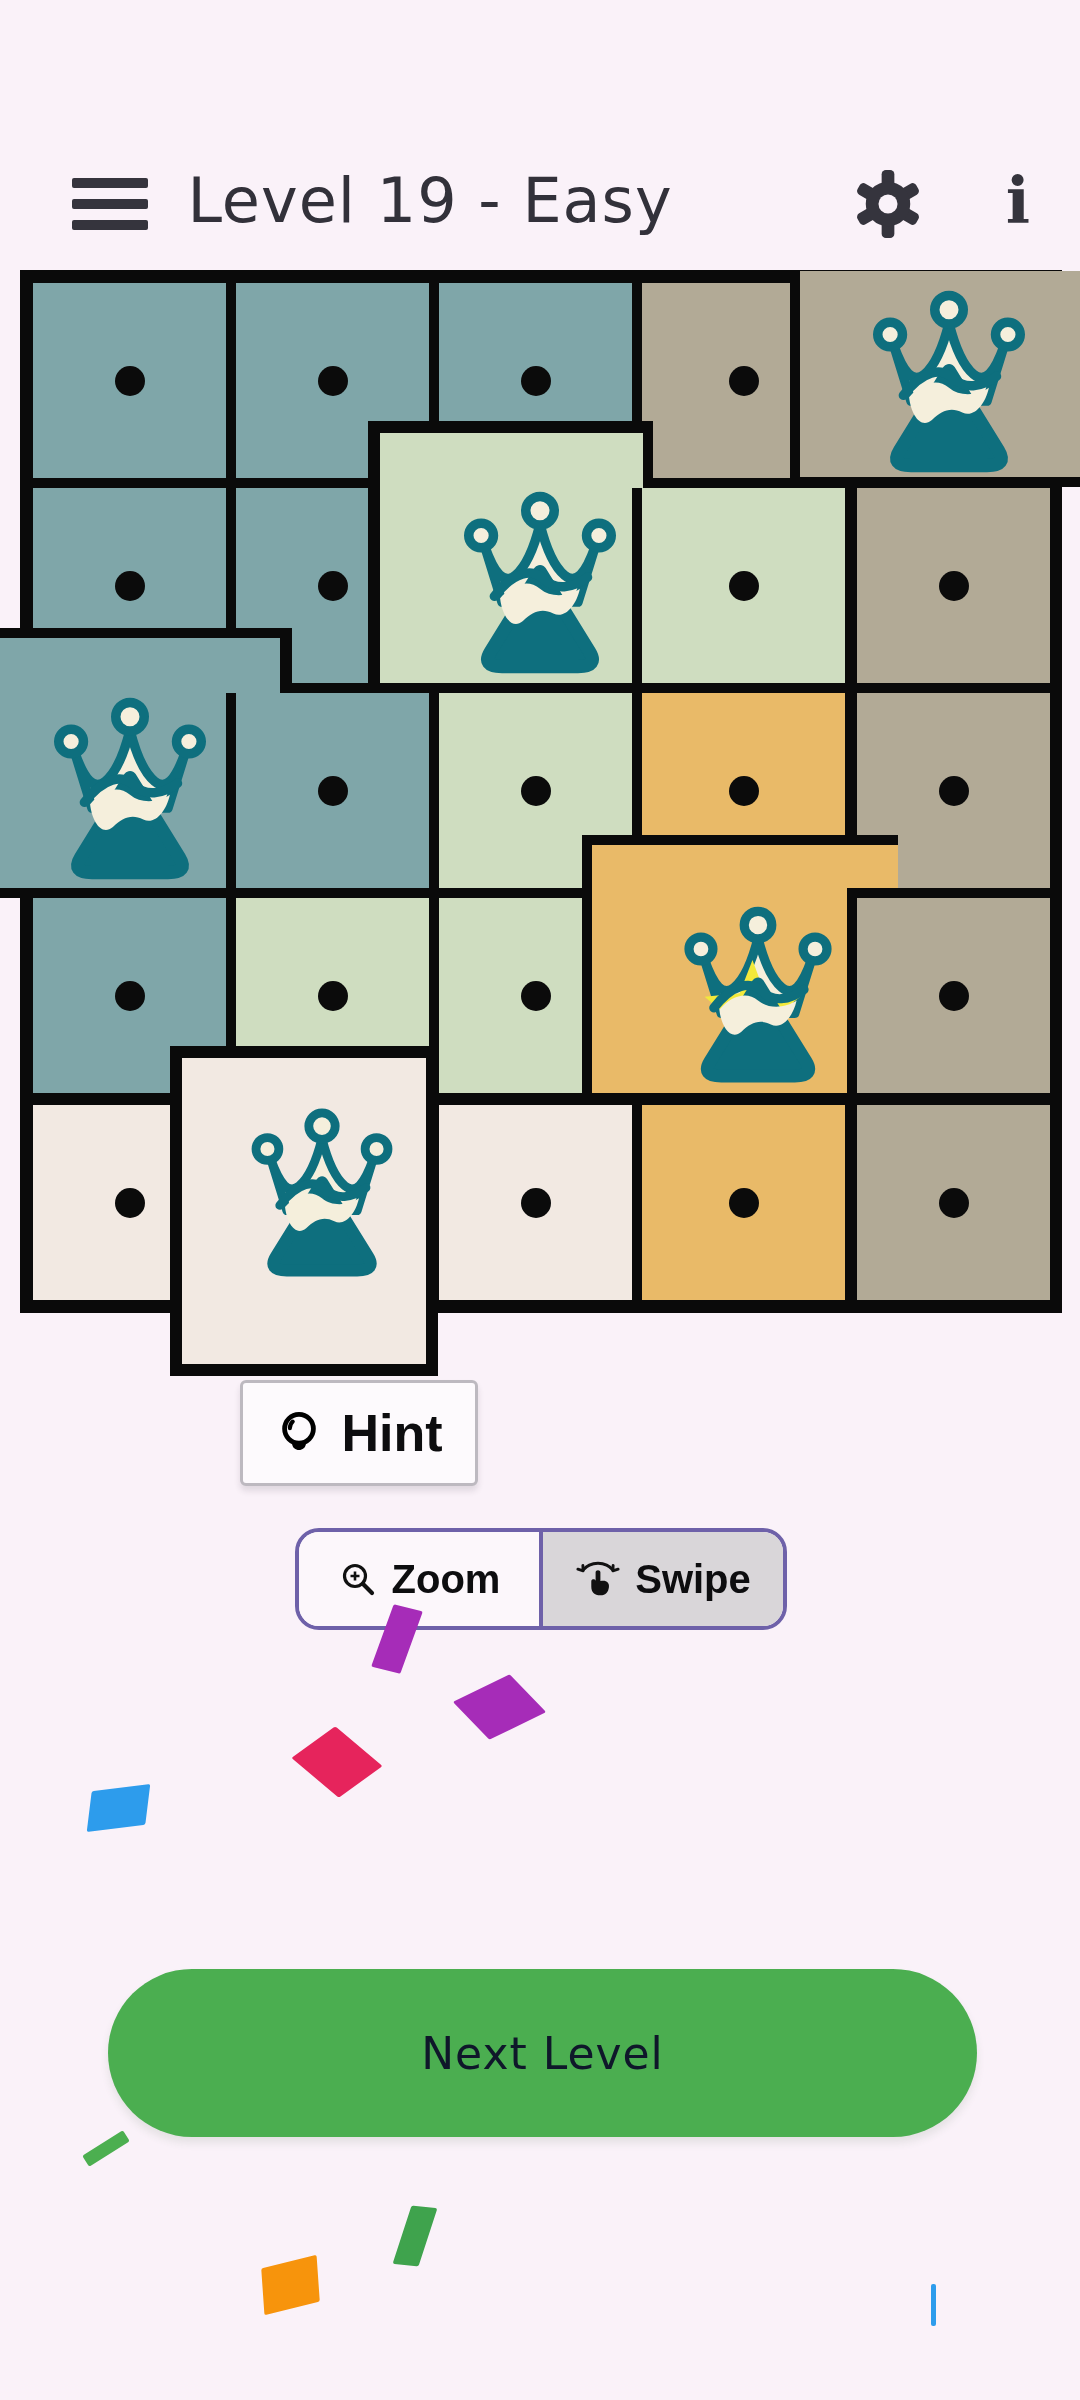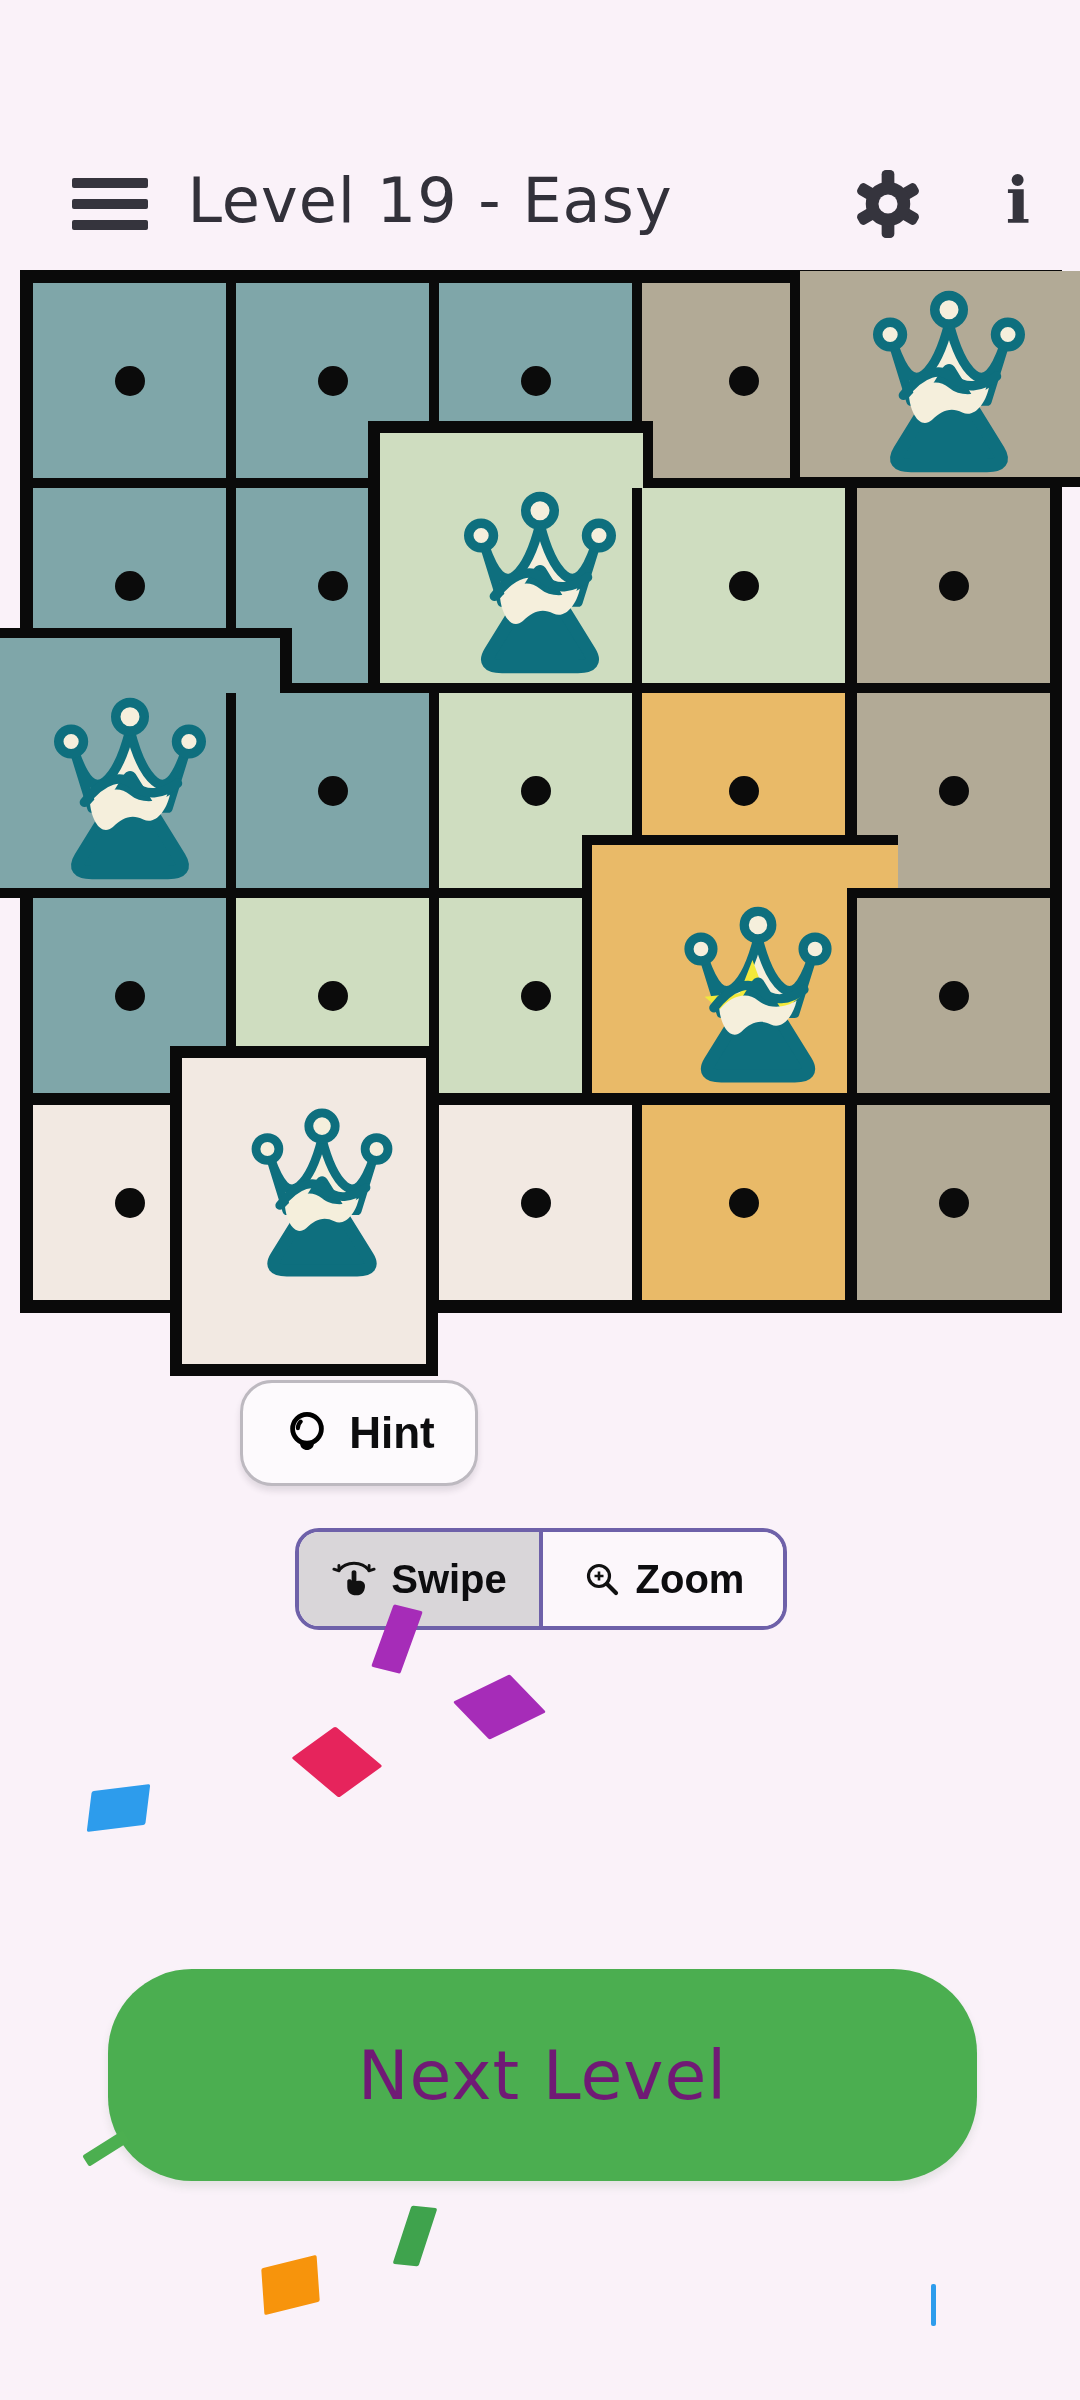--- a/index.html
+++ b/index.html
@@ -16,38 +16,38 @@
   .gear{position:absolute;left:852px;top:168px;width:72px;height:72px;cursor:pointer;}
   .info-glyph{position:absolute;left:990px;top:162px;width:56px;text-align:center;
               font-family:"DejaVu Serif",serif;font-weight:bold;font-size:64px;color:var(--icon_dark);cursor:pointer;}
   
   .board-backing{position:absolute;left:20px;top:270px;width:1042px;height:1043px;background:var(--board_line);}
   #cells{position:absolute;left:0;top:0;width:100%;height:100%;}
   .dot{position:absolute;width:30px;height:30px;border-radius:50%;background:#0B0B0B;
        left:calc(50% - 15px);top:calc(50% - 15px);}
   
   .pill{position:absolute;box-sizing:border-box;background:var(--button_bg);
-        border:3px solid var(--button_border);border-radius:32px;
+        border:3px solid var(--button_border);border-radius:6px;
         box-shadow:0 5px 6px rgba(40,30,50,.12);
         display:flex;align-items:center;justify-content:center;gap:18px;
-        font-family:"Liberation Sans",sans-serif;font-weight:bold;font-size:44px;color:#0D0D0F;cursor:pointer;}
+        font-family:"Liberation Sans",sans-serif;font-weight:bold;font-size:52px;color:#0D0D0F;cursor:pointer;}
   .hint-btn{left:240px;top:1380px;width:238px;height:106px;}
   .undo-btn{left:545px;top:1380px;width:260px;height:106px;}
   
   .toggle{position:absolute;left:295px;top:1528px;width:492px;height:102px;box-sizing:border-box;
           border:4px solid var(--toggle_purple);border-radius:24px;display:flex;overflow:hidden;
           font-family:"Liberation Sans",sans-serif;font-weight:bold;font-size:40px;color:#0D0D0F;}
   .seg{flex:1;display:flex;align-items:center;justify-content:center;gap:14px;cursor:pointer;
        background:var(--toggle_unselected_bg);}
   .seg.selected{background:var(--toggle_selected_bg);}
   .seg + .seg{border-left:4px solid var(--toggle_purple);}
   
-  .next-btn{position:absolute;left:108px;top:1969px;width:869px;height:212px;background:var(--accent_green);
+  .next-btn{position:absolute;left:108px;top:1969px;width:869px;height:168px;background:var(--accent_green);
             border-radius:84px;display:flex;align-items:center;justify-content:center;
-            font-size:68px;color:#701a75;letter-spacing:1px;cursor:pointer;
+            font-size:44px;color:#0f172a;letter-spacing:1px;cursor:pointer;
             box-shadow:0 6px 8px rgba(40,80,40,.10);}
   
   .confetti{position:absolute;border-radius:2px;}
 </style>
 </head>
 <body style="--page_bg: #FAF2F9; --board_line: #0A0A0A; --teal: #7FA6A9; --sage: #CFDDC0; --tan: #B2AA96; --orange: #E9BA68; --cream: #F2E9E2; --crown_teal: #0E6F7E; --crown_white: #F5EFDC; --star_yellow: #F2E93B; --icon_dark: #35343D; --title_color: #32313A; --accent_green: #4BAE50; --toggle_purple: #6E61A9; --toggle_selected_bg: #D9D6D9; --toggle_unselected_bg: #FCF7FB; --button_bg: #FDFAFD; --button_border: #BDB9C0;">
 
 <div class="screen">
 
   <div class="topbar">
@@ -202,36 +202,36 @@
     <svg width="48" height="48" viewBox="0 0 40 40">
       <circle cx="20" cy="16.5" r="12" fill="none" stroke="#000" stroke-width="4"></circle>
       <path d="M14.8,10.5 a7.5,7.5 0 0 0 -2.4,5.6" fill="none" stroke="#000" stroke-width="3.4" stroke-linecap="round"></path>
       <path d="M14.3,26.8 h11.4 v2 c0,7.2 -11.4,7.2 -11.4,0 z" fill="#000"></path>
     </svg>
     <span>Hint</span>
   </div>
 
 
   <div class="toggle">
+    <div class="seg">
+      <svg width="40" height="40" viewBox="0 0 40 40">
+        <circle cx="17" cy="17" r="10.5" fill="none" stroke="#111" stroke-width="3.2"></circle>
+        <path d="M12.5,17 h9 M17,12.5 v9" fill="none" stroke="#111" stroke-width="2.6"></path>
+        <path d="M24.8,24.8 L34,34" fill="none" stroke="#111" stroke-width="4.2" stroke-linecap="round"></path>
+      </svg>
+      <span>Zoom</span>
+    </div>
     <div class="seg selected">
       <svg width="46" height="46" viewBox="0 0 48 48">
         <path d="M8,15 C16,5 32,5 40,15" fill="none" stroke="#111" stroke-width="3.2"></path>
         <path d="M8.5,15.5 L3,13.8 M8.5,15.5 L8.2,9.8" fill="none" stroke="#111" stroke-width="3" stroke-linecap="round"></path>
         <path d="M39.5,15.5 L45,13.8 M39.5,15.5 L39.8,9.8" fill="none" stroke="#111" stroke-width="3" stroke-linecap="round"></path>
         <path d="M21.5,17 c0,-2.8 5,-2.8 5,0 v9.2 c5.5,-1.6 9.6,1.2 8.9,6.3 c-.6,4.6 -3,8.5 -8.9,8.5 c-6.5,0 -9.5,-3.4 -9.5,-9.3 v-5.4 c0,-2.6 4.5,-2.7 4.5,-.2 z" fill="#111"></path>
       </svg>
       <span>Swipe</span>
-    </div>
-    <div class="seg">
-      <svg width="40" height="40" viewBox="0 0 40 40">
-        <circle cx="17" cy="17" r="10.5" fill="none" stroke="#111" stroke-width="3.2"></circle>
-        <path d="M12.5,17 h9 M17,12.5 v9" fill="none" stroke="#111" stroke-width="2.6"></path>
-        <path d="M24.8,24.8 L34,34" fill="none" stroke="#111" stroke-width="4.2" stroke-linecap="round"></path>
-      </svg>
-      <span>Zoom</span>
     </div>
   </div>
 
   <div class="next-btn">Next Level</div>
 
   <div id="confetti">
       <div class="confetti" style="left: 382px; top: 1606px; width: 30px; height: 66px; background: rgb(166, 44, 184); transform: rotate(14deg) skewX(-6deg);"></div>
       <div class="confetti" style="left: 468px; top: 1682px; width: 63px; height: 50px; background: rgb(166, 44, 184); transform: rotate(-26deg) skewX(18deg);"></div>
       <div class="confetti" style="left: 310px; top: 1732px; width: 54px; height: 60px; background: rgb(230, 36, 92); transform: rotate(-36deg) skewX(14deg);"></div>
       <div class="confetti" style="left: 89px; top: 1788px; width: 59px; height: 40px; background: rgb(45, 156, 236); transform: rotate(-7deg) skewX(-14deg);"></div>

